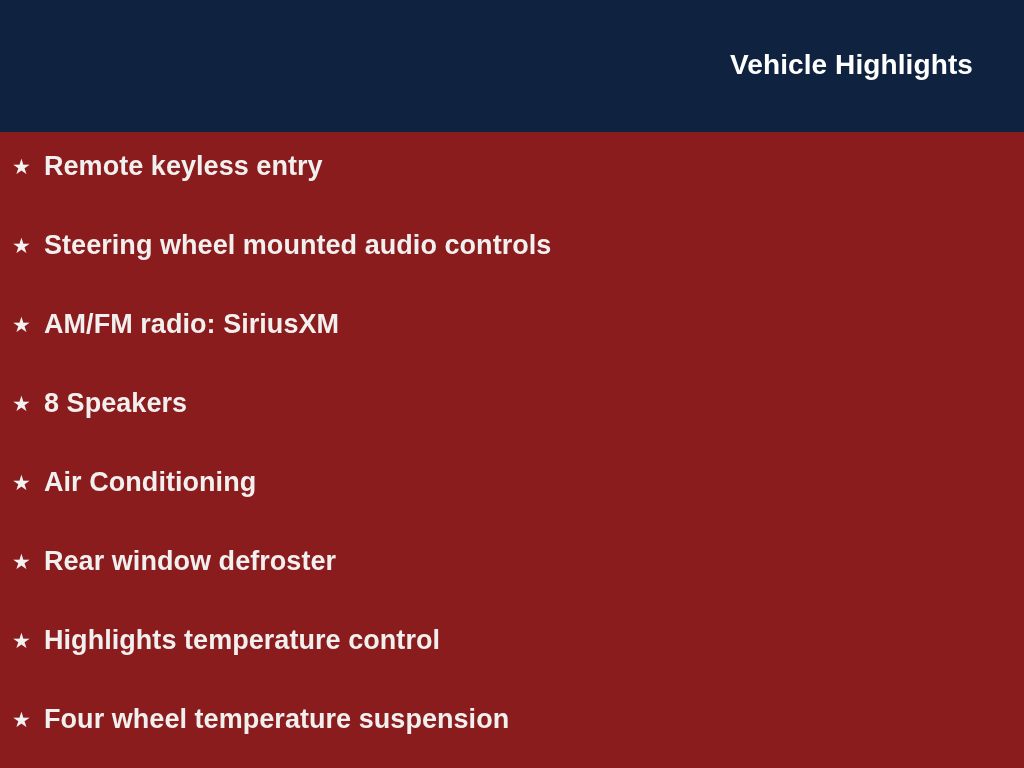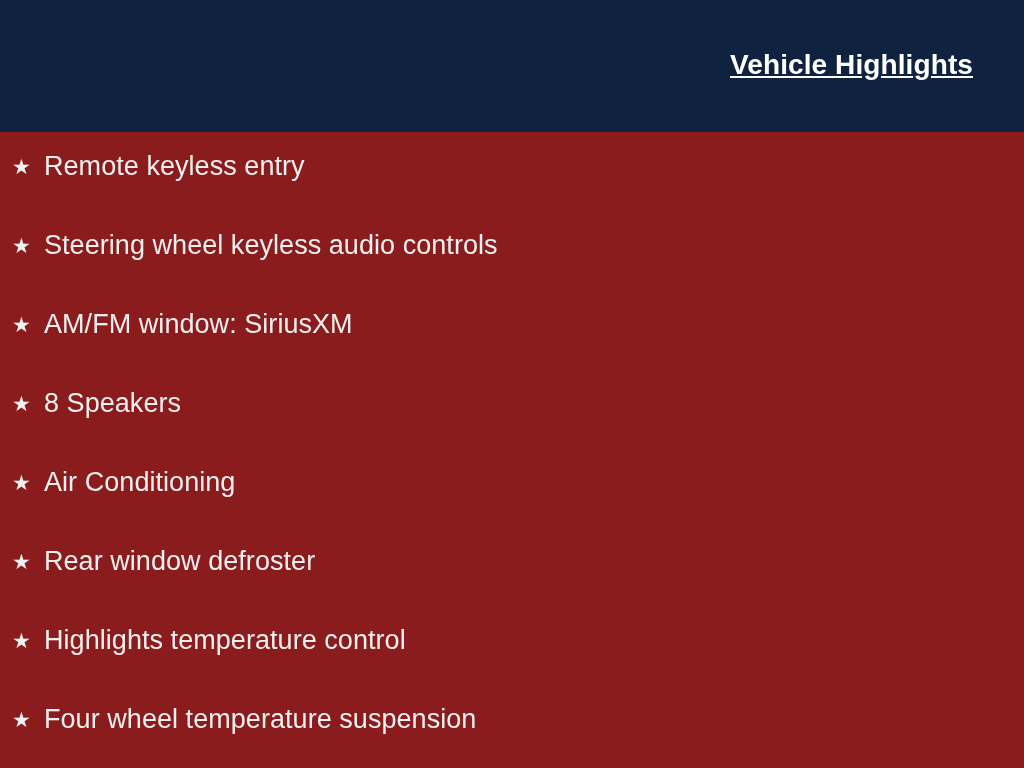--- a/index.html
+++ b/index.html
@@ -41,21 +41,20 @@
     top: 48px;
     margin: 0;
     font-family: "Liberation Sans", sans-serif;
     font-size: 28px;
     font-weight: bold;
     line-height: 34px;
     color: #ffffff;
     letter-spacing: 0.1px;
     white-space: nowrap;
     text-align: right;
-    text-decoration: underline;
   }
 
   
   .highlights-list {
     position: absolute;
     left: 0;
     top: 132px;
     width: 1024px;
     margin: 0;
     padding: 0;
@@ -81,21 +80,21 @@
     text-align: left;
     display: block;
   }
 
   .highlight-label {
     position: absolute;
     left: 44px;
     top: 16px;
     font-family: "Liberation Sans", sans-serif;
     font-size: 27px;
-    font-weight: 400;
+    font-weight: 700;
     line-height: 36px;
     color: #f2efef;
     white-space: nowrap;
     letter-spacing: 0.05px;
   }
 </style>
 </head>
 <body>
 
 <div class="slide">
@@ -106,26 +105,26 @@
 
   <ul class="highlights-list">
 
     <li class="highlight-item">
       <span class="bullet-star">★</span>
       <span class="highlight-label">Remote keyless entry</span>
     </li>
 
     <li class="highlight-item">
       <span class="bullet-star">★</span>
-      <span class="highlight-label">Steering wheel keyless audio controls</span>
+      <span class="highlight-label">Steering wheel mounted audio controls</span>
     </li>
 
     <li class="highlight-item">
       <span class="bullet-star">★</span>
-      <span class="highlight-label">AM/FM window: SiriusXM</span>
+      <span class="highlight-label">AM/FM radio: SiriusXM</span>
     </li>
 
     <li class="highlight-item">
       <span class="bullet-star">★</span>
       <span class="highlight-label">8 Speakers</span>
     </li>
 
     <li class="highlight-item">
       <span class="bullet-star">★</span>
       <span class="highlight-label">Air Conditioning</span>

